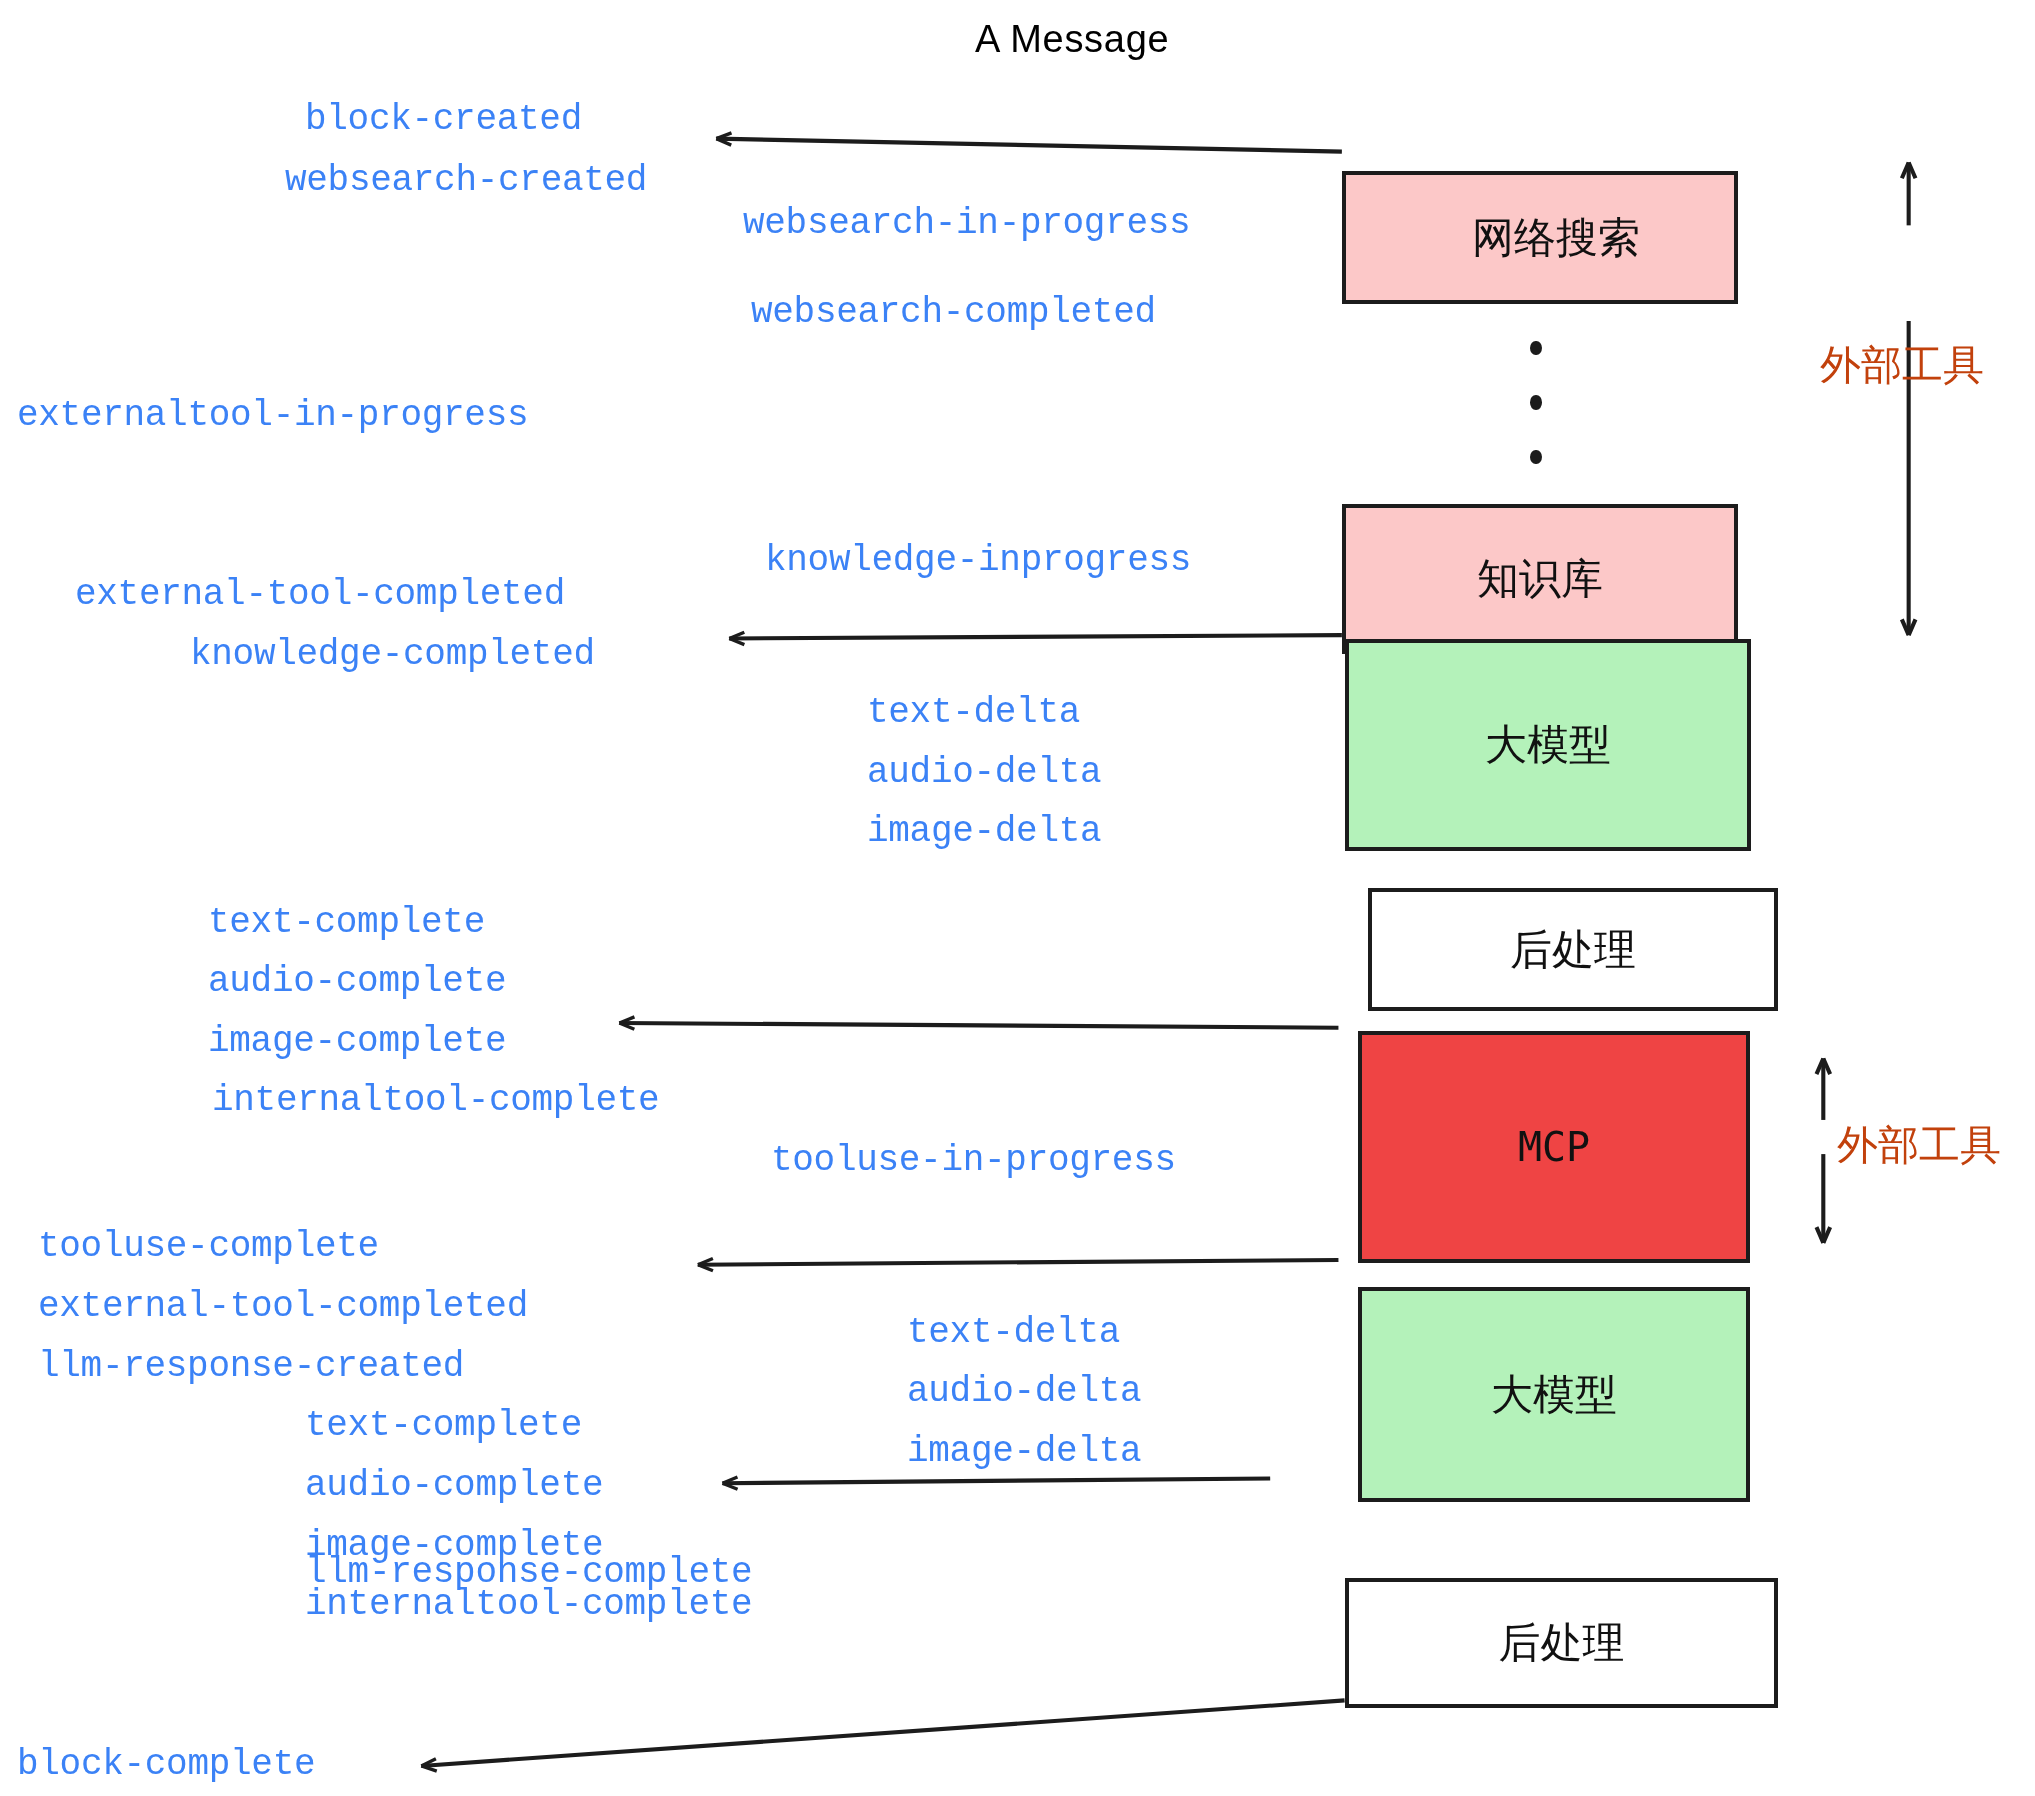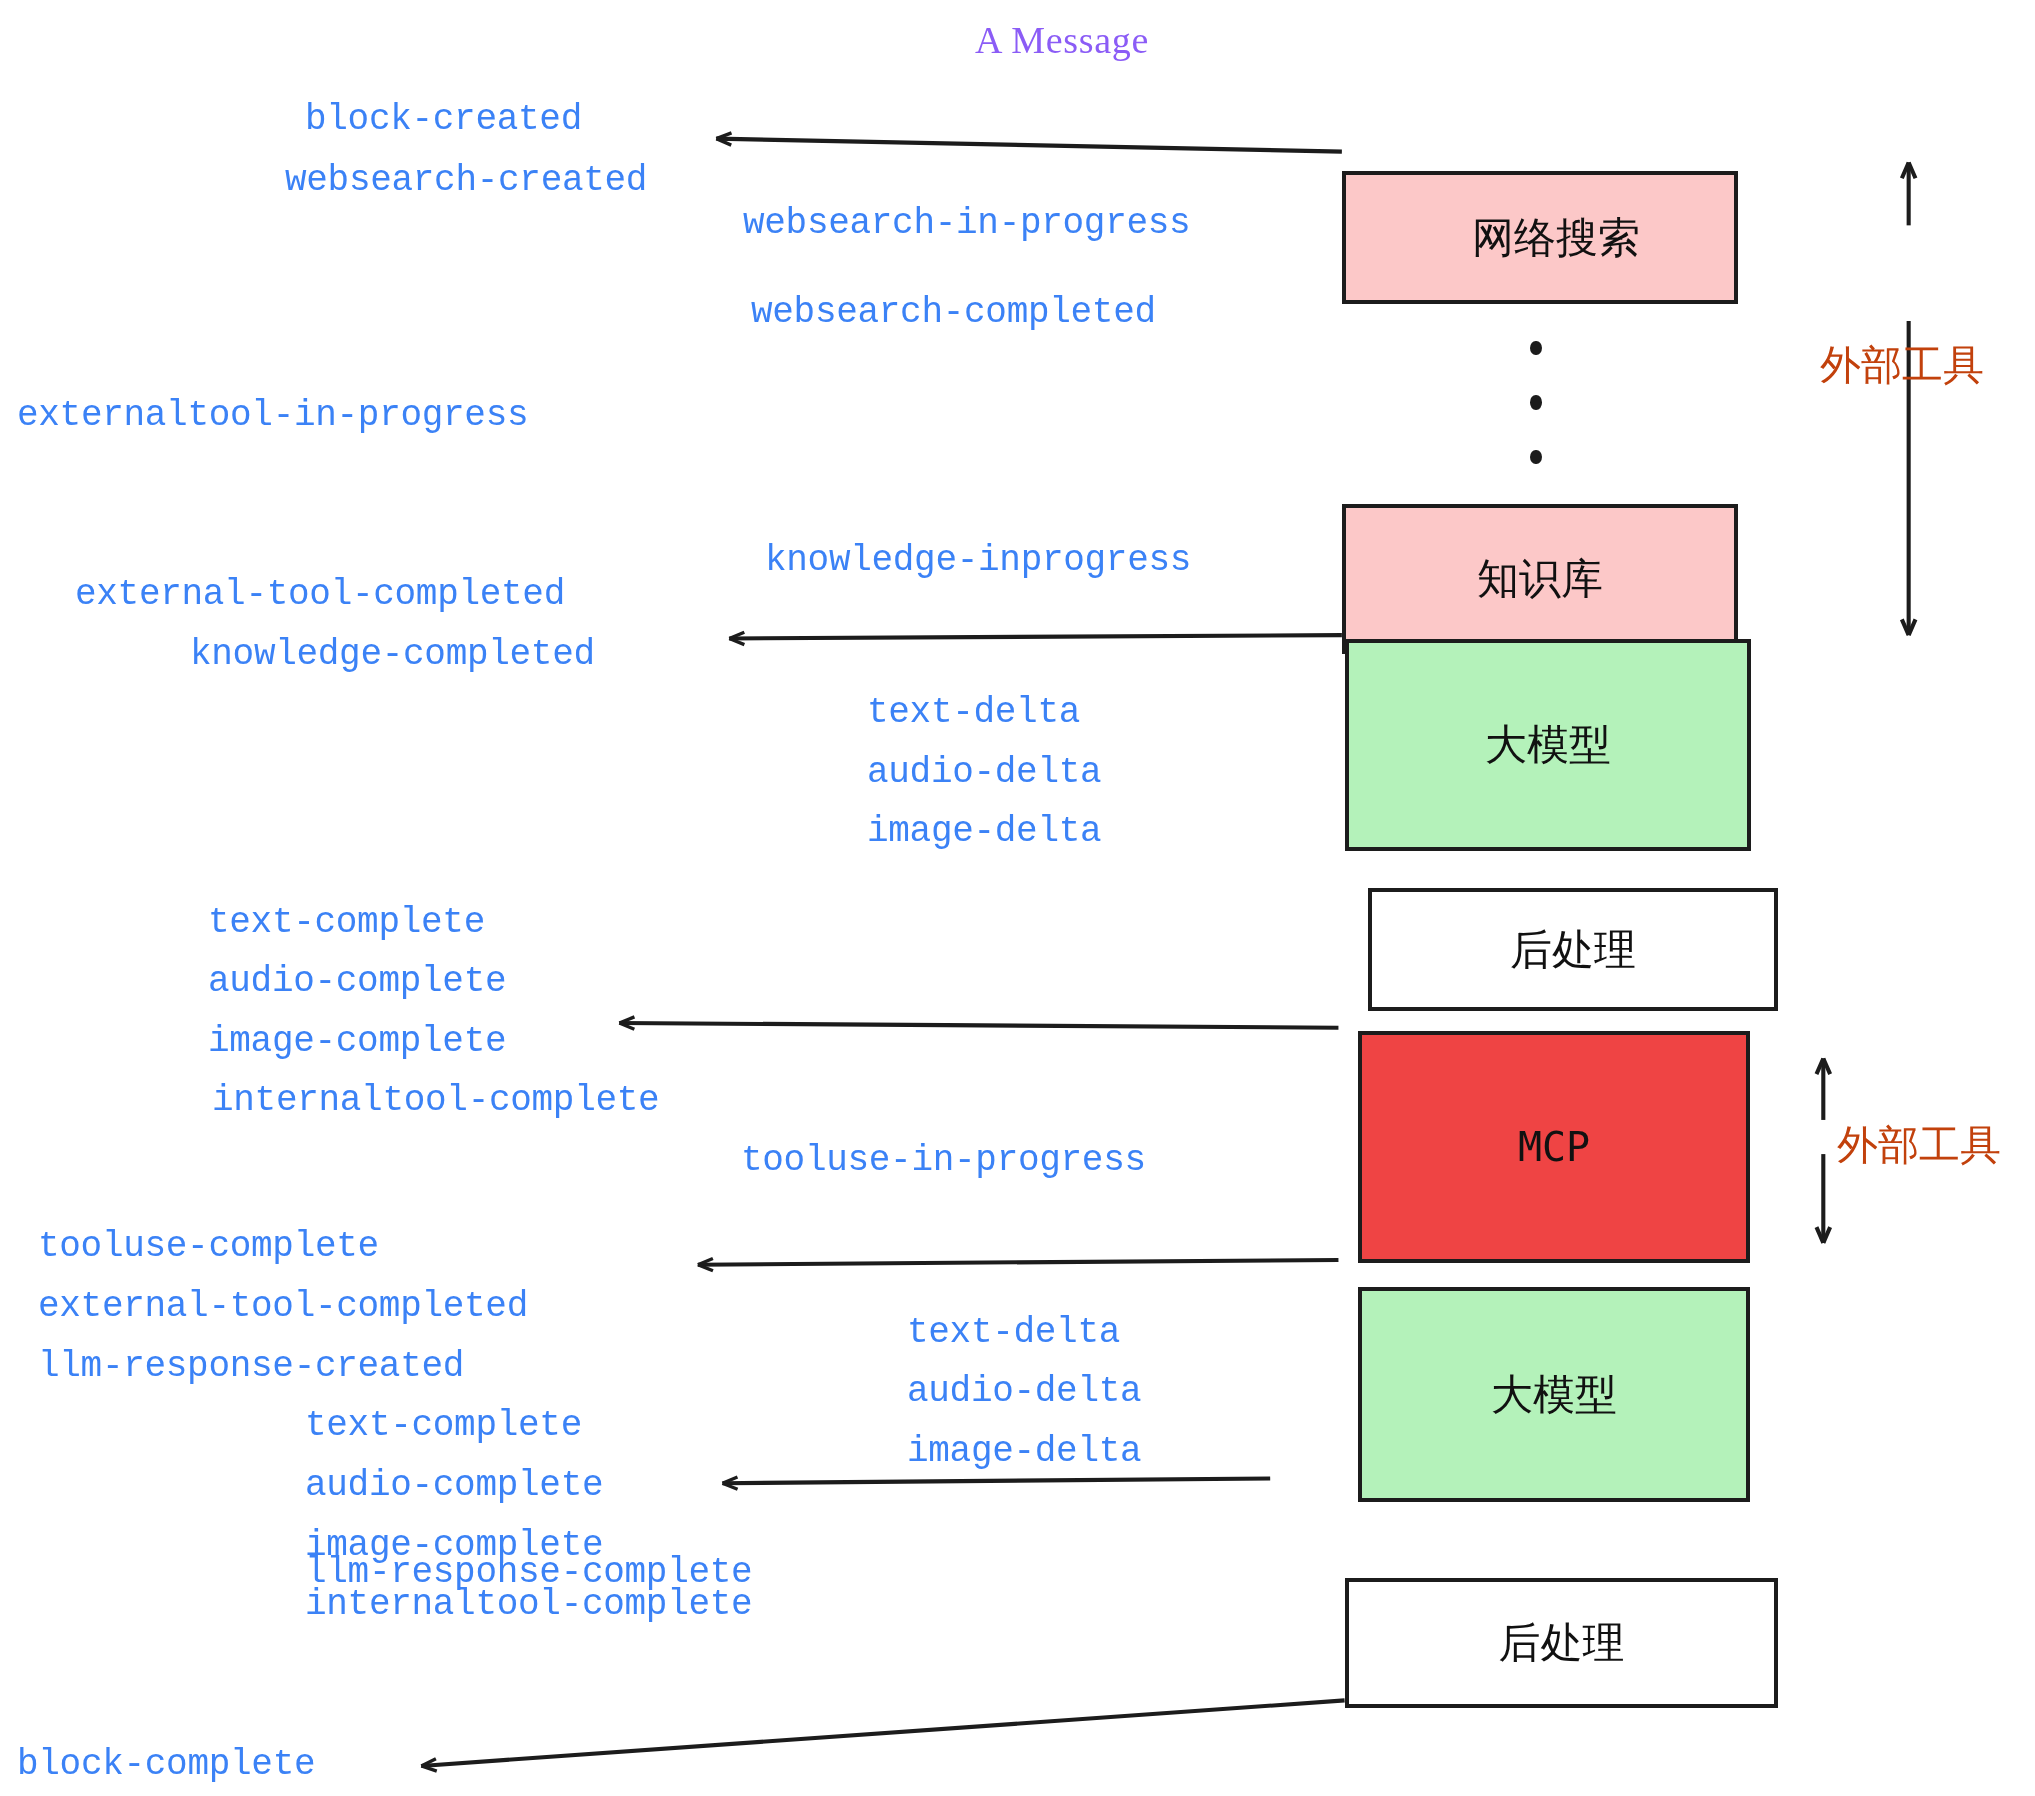--- a/index.html
+++ b/index.html
@@ -15,23 +15,23 @@
     position:absolute;
     font-family:Liberation Mono, monospace;
     font-size:36px;
     line-height:1.0;
     color:#3b82f6;
     white-space:pre;
     letter-spacing:-0.3px;
   }
   .title{
     position:absolute;
-    font-family:Liberation Serif, serif;
+    font-family:Liberation Sans, sans-serif;
     font-size:38px;
-    color:#8b5cf6;
+    color:#000000;
     white-space:pre;
     letter-spacing:0.7px;
   }
   .box{
     position:absolute;
     border:4.8px solid #1c1c1c;
     box-sizing:border-box;
     display:flex;
     align-items:center;
     justify-content:center;
@@ -170,21 +170,21 @@
   <div class="evt" style="left:867px; top:814px;">image-delta</div>
 
   <div class="evt" style="left:208px; top:905px;">text-complete</div>
 
   <div class="evt" style="left:208px; top:964px;">audio-complete</div>
 
   <div class="evt" style="left:208px; top:1024px;">image-complete</div>
 
   <div class="evt" style="left:212px; top:1083px;">internaltool-complete</div>
 
-  <div class="evt" style="left:741px; top:1143px;">tooluse-in-progress</div>
+  <div class="evt" style="left:771px; top:1143px;">tooluse-in-progress</div>
 
   <div class="evt" style="left:38px; top:1229px;">tooluse-complete</div>
 
   <div class="evt" style="left:38px; top:1289px;">external-tool-completed</div>
 
   <div class="evt" style="left:38px; top:1349px;">llm-response-created</div>
 
   <div class="evt" style="left:907px; top:1315px;">text-delta</div>
 
   <div class="evt" style="left:907px; top:1374px;">audio-delta</div>

